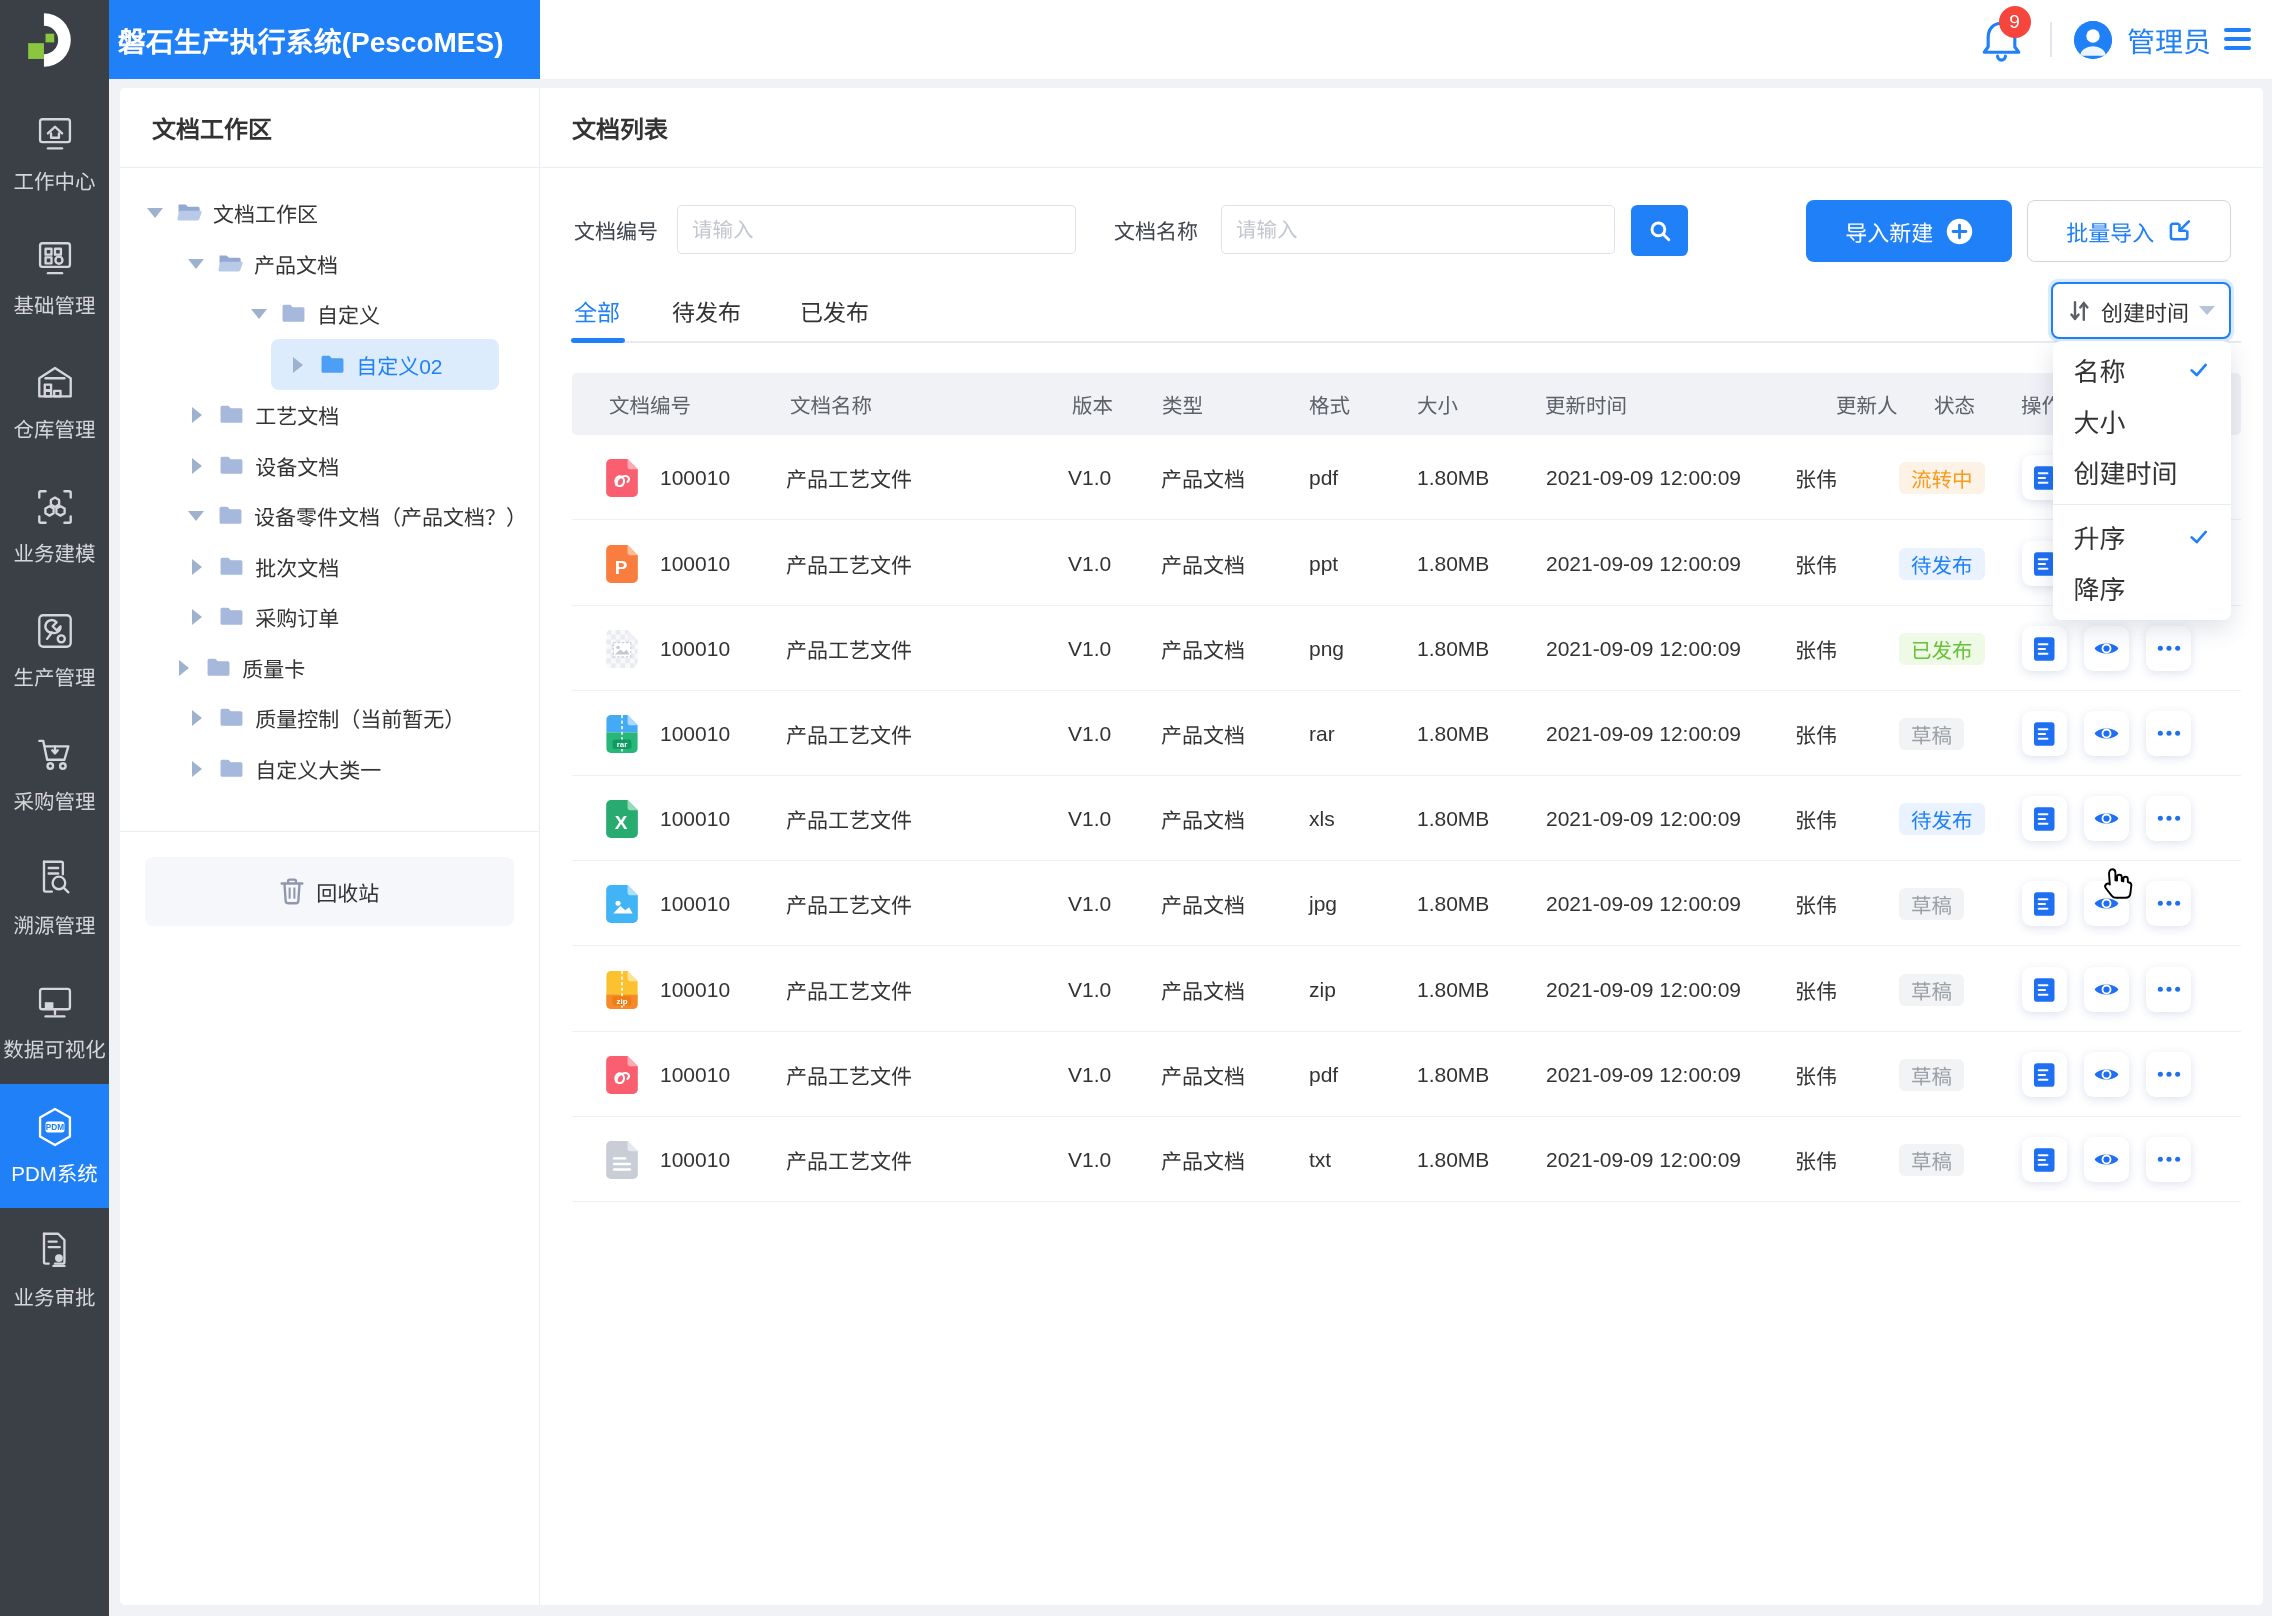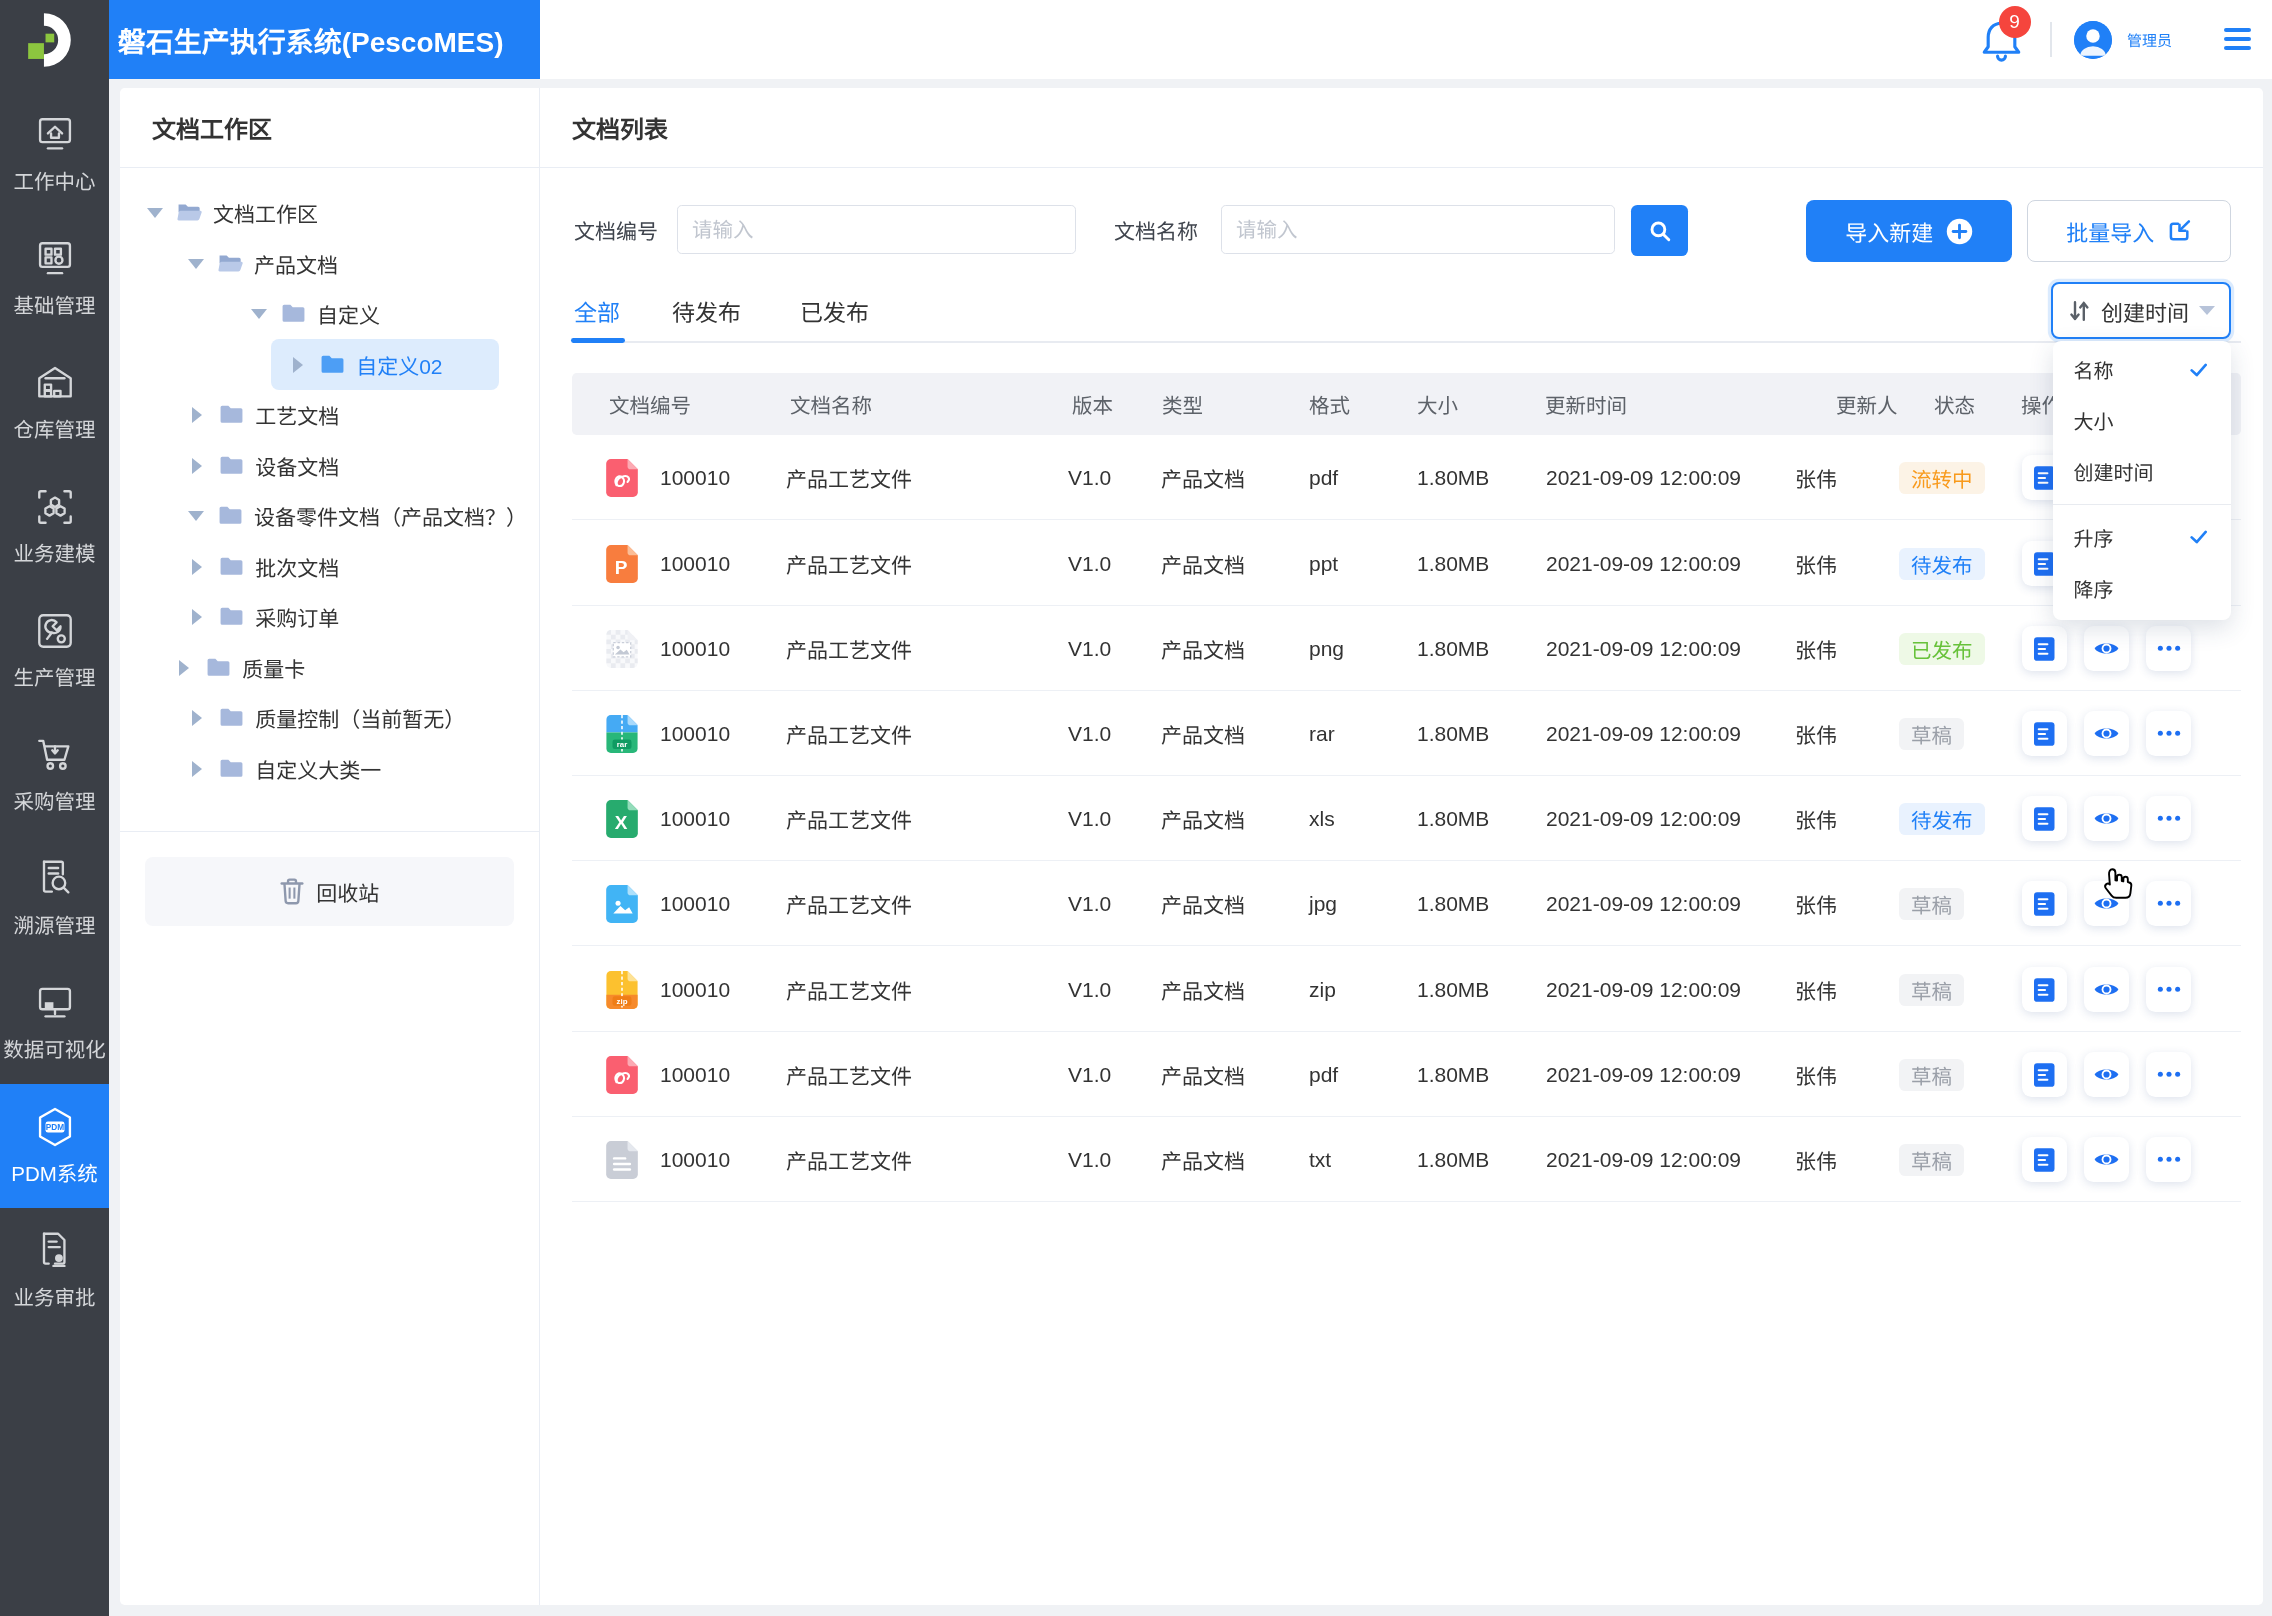--- a/index.html
+++ b/index.html
@@ -18,21 +18,21 @@
 .side-item.active .side-label { color:#fff; }
 
 
 .title-bar { position:absolute; left:109px; top:0; width:431px; height:79px; background:#2080f7; display:flex; align-items:center; }
 .title-bar .app-title { color:#fff; font-size:28px; font-weight:bold; padding-left:8.7px; white-space:nowrap; letter-spacing:0; }
 .top-bar { position:absolute; left:540px; top:0; width:1733px; height:79px; background:#fff; }
 .bell-wrap { position:absolute; left:1438px; top:17.4px; width:47px; height:47px; }
 .bell-badge { position:absolute; left:20.5px; top:-11px; min-width:32px; height:32px; border-radius:16px; background:#f5453d; color:#fff; font-size:19px; display:flex; align-items:center; justify-content:center; }
 .top-div { position:absolute; left:1510px; top:22px; width:1.6px; height:35px; background:#e2e6ec; }
 .avatar { position:absolute; left:1534px; top:20.5px; width:38px; height:38px; border-radius:50%; background:#2080f7; overflow:hidden; }
-.user-name { position:absolute; left:1587px; top:0; height:79px; display:flex; align-items:center; color:#2080f7; font-size:15px; }
+.user-name { position:absolute; left:1587px; top:0; height:79px; display:flex; align-items:center; color:#2080f7; font-size:28px; }
 .burger { position:absolute; left:1684px; top:28px; width:27px; height:22px; display:flex; flex-direction:column; justify-content:space-between; cursor:pointer; }
 .burger span { display:block; height:4px; border-radius:2.4px; background:#2080f7; }
 
 
 .sheet { position:absolute; left:120px; top:88px; width:2143px; height:1517px; background:#fff; border-radius:4.7px; }
 .v-div { position:absolute; left:419px; top:0; width:0.8px; height:1517px; background:#e9edf4; }
 .h-div-top { position:absolute; left:0; top:79px; width:2143px; height:0.8px; background:#e9edf4; }
 
 
 .ws-title { position:absolute; left:32px; top:0; height:79px; display:flex; align-items:center; font-size:24px; font-weight:bold; color:#333; }
@@ -85,21 +85,21 @@
 .badge { position:absolute; left:1327px; top:27px; height:32px; padding:0 12px; border-radius:6.3px; font-size:20.5px; display:flex; align-items:center; }
 .badge-orange { color:#f89a1c; background:#fcf3e6; }
 .badge-blue { color:#2080f7; background:#e9f2fe; }
 .badge-green { color:#67c23a; background:#eef9e6; }
 .badge-gray { color:#9a9fa8; background:#f2f3f5; }
 .act { position:absolute; top:20px; width:45px; height:45px; background:#fff; border-radius:9.5px; box-shadow:0 2.4px 9.5px rgba(50,80,140,0.16); display:flex; align-items:center; justify-content:center; cursor:pointer; }
 .act-1 { left:1450px; } .act-2 { left:1512px; } .act-3 { left:1574px; }
 
 
 .sort-menu { position:absolute; left:2053px; top:341px; width:178px; height:279px; background:#fff; border-radius:8px; box-shadow:0 8px 25px rgba(40,60,100,0.16); padding-top:3.2px; z-index:30; }
-.menu-item { height:51px; display:flex; align-items:center; justify-content:space-between; padding:0 24px 0 20.5px; font-size:20px; color:#333; cursor:pointer;font-family:Liberation Mono, monospace; }
+.menu-item { height:51px; display:flex; align-items:center; justify-content:space-between; padding:0 24px 0 20.5px; font-size:26px; color:#333; cursor:pointer;font-family:Liberation Mono, monospace; }
 .menu-div { height:0.8px; background:#e8ebf0; margin:7px 0; }
 .ctx-menu { position:absolute; left:2015px; top:851px; width:179px; height:347px; background:#fff; border-radius:8px; box-shadow:0 8px 25px rgba(40,60,100,0.16); padding-top:6.3px; z-index:30; }
 .ctx-item { height:47px; display:flex; align-items:center; padding:0 20.5px; font-size:22px; color:#333; cursor:pointer; }
 .ctx-item.ctx-hl { background:#f1f5fb; color:#2080f7; }
 .cursor-hand { position:absolute; left:2101px; top:866px; z-index:40; }
 </style>
 </head>
 <body>
 
 <div id="app">

